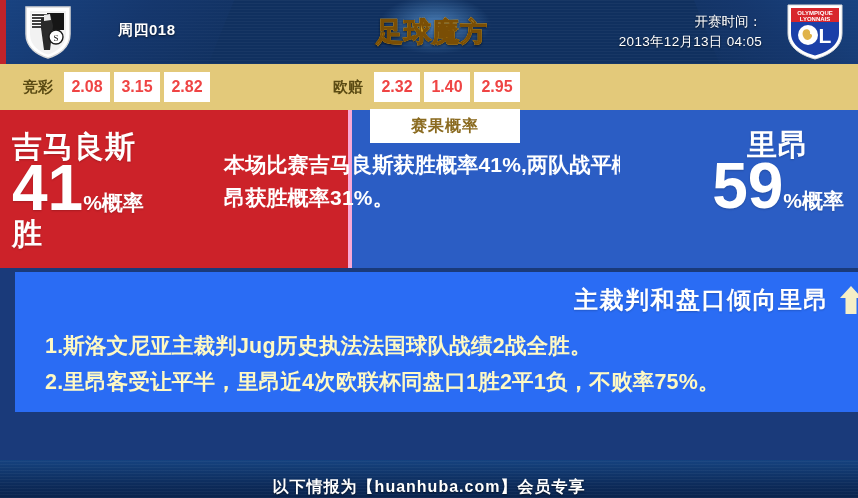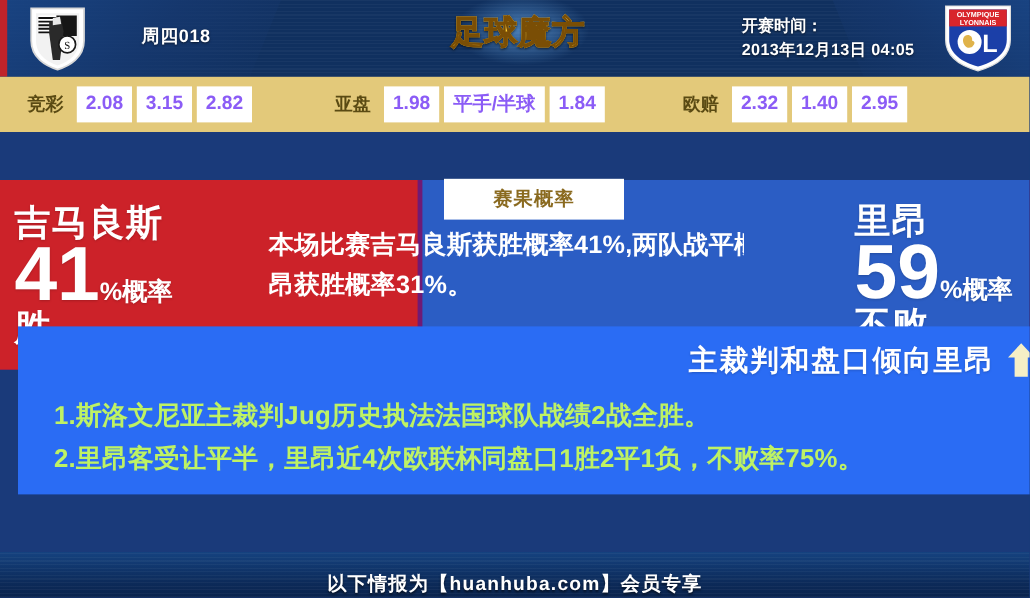--- a/index.html
+++ b/index.html
@@ -42,79 +42,79 @@
   .badge-away{
     position:absolute;right:12px;top:3px;width:62px;height:58px;
   }
   .match-no{
     position:absolute;left:118px;top:21px;
     color:#ffffff;font-size:15px;font-weight:bold;letter-spacing:.5px;
     text-shadow:0 1px 2px rgba(0,0,0,.6);
   }
   .logo{
     position:absolute;left:367px;top:9px;width:130px;height:46px;
-    display:flex;align-items:flex-start;justify-content:center;
+    display:flex;align-items:center;justify-content:center;
   }
   .logo span{
     font-size:27px;font-weight:bold;letter-spacing:1px;
     background:linear-gradient(180deg,#fff6b0 0%,#ffd23a 45%,#e8a70c 70%,#ffe98a 100%);
     -webkit-background-clip:text;background-clip:text;color:transparent;
     -webkit-text-stroke:1px #7a4e05;
     filter:drop-shadow(0 1px 1px rgba(0,0,0,.55));
   }
   .logo-glow{
     position:absolute;left:355px;top:-18px;width:160px;height:86px;
     background:radial-gradient(ellipse 80px 42px at 50% 50%, rgba(120,190,255,.55) 0%, rgba(60,130,230,0) 70%);
     pointer-events:none;
   }
   .kick{
-    position:absolute;right:96px;top:12px;
-    color:#ffffff;font-size:13.5px;line-height:20px;font-weight:700;
+    position:absolute;right:96px;top:12px;text-align:right;
+    color:#ffffff;font-size:13.5px;line-height:20px;font-weight:400;
     text-shadow:0 1px 2px rgba(0,0,0,.65);
   }
   .kick .ln2{font-size:13.5px;letter-spacing:.3px;}
 
   
   .odds{
     position:absolute;left:0;top:64px;width:858px;height:46px;
     background:#e3c97a;
     display:flex;
   }
   .odds-group{display:flex;align-items:center;height:46px;}
   .odds-label{
     color:#5a4a13;font-size:15px;font-weight:bold;padding:0 9px;white-space:nowrap;
   }
   .odds-cell{
-    background:#ffffff;color:#8b5cf6;font-weight:bold;font-size:16px;
+    background:#ffffff;color:#ef4444;font-weight:bold;font-size:16px;
     height:30px;min-width:46px;margin:0 2px;
     display:flex;align-items:center;justify-content:center;padding:0 0;white-space:nowrap;
   }
   .odds-cell.wide{min-width:84px;}
   .sp-a{width:58px;}
   .sp-b{width:54px;}
   .pad-l{width:14px;}
 
   
-  .probrow{position:absolute;left:0;top:110px;width:858px;height:158px;background:#701a75;margin-top:40px;}
+  .probrow{position:absolute;left:0;top:110px;width:858px;height:158px;background:#f9a8d4;}
   .pleft{
     position:absolute;left:0;top:0;width:348px;height:158px;background:#cc2229;
   }
   .pmid{
     position:absolute;left:352px;top:0;width:268px;height:158px;background:#2b5dc4;
   }
   .pright{
     position:absolute;left:620px;top:0;width:238px;height:158px;background:#2b5dc4;
   }
   .team-blk{position:absolute;color:#fff;text-shadow:0 1px 2px rgba(0,0,0,.18);}
   .team-blk .tname{font-size:30px;font-weight:bold;line-height:34px;letter-spacing:1px;}
   .team-blk .pct{font-size:64px;font-weight:bold;line-height:48px;}
   .team-blk .pctsuf{font-size:21px;font-weight:bold;}
   .team-blk .res{font-size:30px;font-weight:bold;line-height:34px;letter-spacing:1px;}
   .left-blk{left:12px;top:20px;text-align:left;}
-  .right-blk{right:14px;top:18px;text-align:left;}
+  .right-blk{right:14px;top:18px;text-align:center;}
 
   .tab{
     position:absolute;left:18px;top:-1px;width:150px;height:34px;background:#ffffff;
     display:flex;align-items:center;justify-content:center;
     color:#8a6a1f;font-size:16px;font-weight:bold;letter-spacing:1px;
   }
   .midtext{
     position:absolute;left:-128px;top:38px;width:520px;
     color:#ffffff;font-size:21px;font-weight:bold;line-height:33px;
     letter-spacing:.2px;
@@ -127,21 +127,21 @@
   .an-head{
     position:absolute;right:10px;top:12px;display:flex;align-items:center;gap:10px;
   }
   .an-head .txt{
     color:#ffffff;font-size:24px;font-weight:bold;letter-spacing:1.5px;
     text-shadow:0 1px 2px rgba(0,0,0,.2);
   }
   .arrow-up{width:24px;height:30px;display:block;}
   .an-list{
     position:absolute;left:30px;top:56px;width:800px;
-    color:#bef264;font-size:21.5px;font-weight:bold;line-height:36px;letter-spacing:.2px;
+    color:#fef9c3;font-size:21.5px;font-weight:bold;line-height:36px;letter-spacing:.2px;
   }
   .an-list div{margin:0;}
 
   
   .footer{
     position:absolute;left:0;top:460px;width:858px;height:54px;
     background:linear-gradient(180deg,#15427f 0%,#0c2a59 48%,#061a3c 100%);
     display:flex;align-items:center;justify-content:center;
   }
   .footer:before{
@@ -214,26 +214,20 @@
 
     <div class="odds-group">
       <div class="odds-label">竞彩</div>
       <div class="odds-cell">2.08</div>
       <div class="odds-cell">3.15</div>
       <div class="odds-cell">2.82</div>
     </div>
 
     <div class="sp-a"></div>
 
-    <div class="odds-group">
-      <div class="odds-label">亚盘</div>
-      <div class="odds-cell">1.98</div>
-      <div class="odds-cell wide">平手/半球</div>
-      <div class="odds-cell">1.84</div>
-    </div>
 
     <div class="sp-b"></div>
 
     <div class="odds-group">
       <div class="odds-label">欧赔</div>
       <div class="odds-cell">2.32</div>
       <div class="odds-cell">1.40</div>
       <div class="odds-cell">2.95</div>
     </div>
   </div>
@@ -254,21 +248,20 @@
       <div class="tab">赛果概率</div>
       <div class="midtext">本场比赛吉马良斯获胜概率41%,两队战平概率28%,里昂获胜概率31%。</div>
     </div>
 
     <div class="pright">
       <div class="team-blk right-blk">
         <div class="tname">里昂</div>
         <div>
           <span class="pct">59</span><span class="pctsuf">%概率</span>
         </div>
-        <div class="res">不败</div>
       </div>
     </div>
   </div>
 
   <div class="analysis">
     <div class="an-head">
       <div class="txt">主裁判和盘口倾向里昂</div>
       <svg class="arrow-up" viewBox="0 0 24 30">
         <path d="M12 1 L23 13 H17.5 V29 H6.5 V13 H1 Z" fill="#f5efc6"></path>
       </svg>

